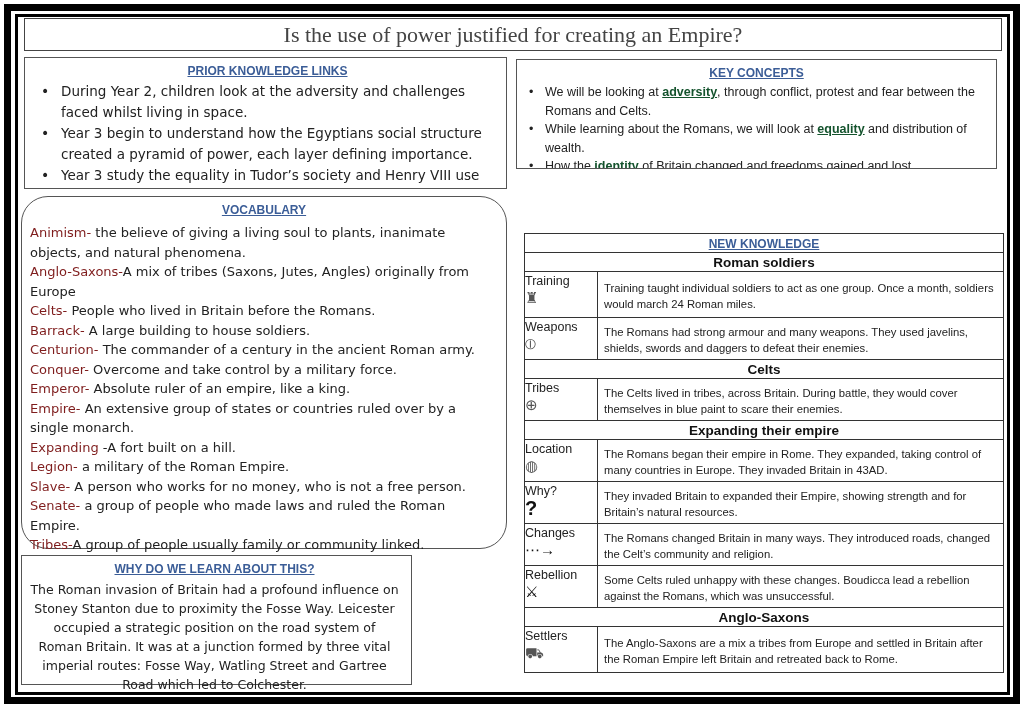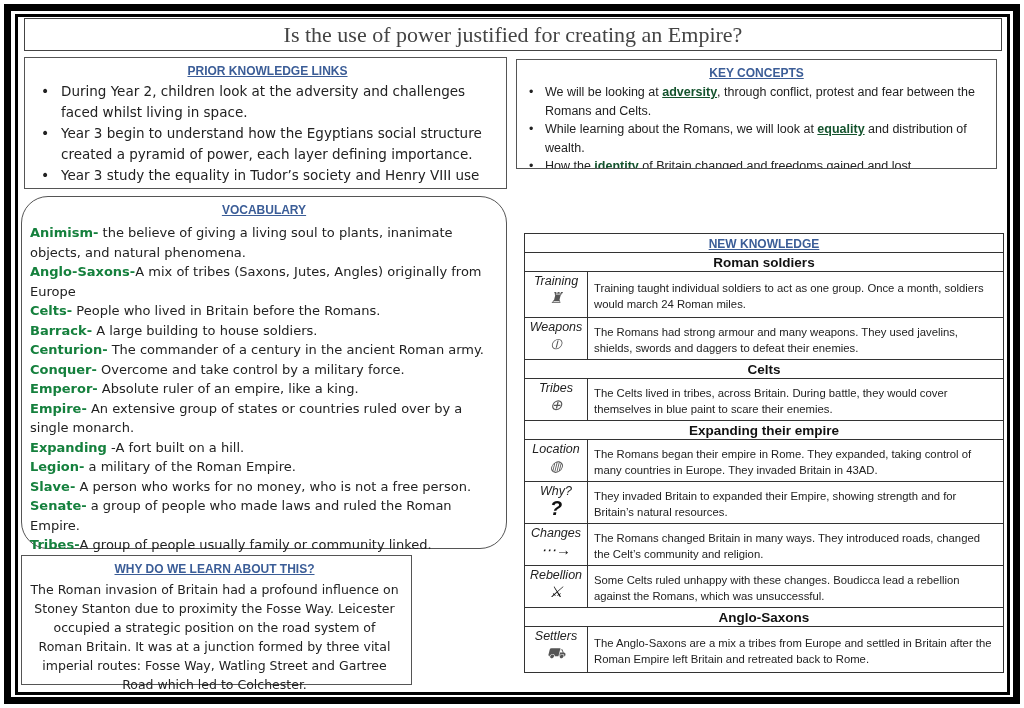--- a/index.html
+++ b/index.html
@@ -26,32 +26,32 @@
   .key { left: 516px; top: 59px; width: 481px; height: 110px; padding: 6px 10px 0 10px; overflow: hidden; }
   .key ul { list-style: none; margin-top: 3px; }
   .key li { position: relative; padding-left: 18px; font-family: "Liberation Sans", sans-serif; font-size: 12.5px; line-height: 18.5px; color: #222; }
   .key li::before { content: "•"; position: absolute; left: 2px; top: 0; }
   .kw { color: #14532d; font-weight: bold; text-decoration: underline; }
 
   
   .vocab { left: 21px; top: 196px; width: 486px; height: 353px; padding: 6px 8px 0 8px; border-radius: 27px; }
   .vocab .heading { margin-bottom: 6px; }
   .vocab p { font-size: 13px; line-height: 19.5px; color: #222; }
-  .vocab b { font-weight: bold; color: #15803d; }
+  .vocab b { font-weight: normal; color: #7f1d1d; }
 
   
   .why { left: 21px; top: 555px; width: 391px; height: 130px; padding: 6px 12px 0 8px; }
   .why p { margin-top: 4px; font-size: 12.5px; line-height: 19px; text-align: center; color: #222; }
 
   
   .nk { position: absolute; left: 524px; top: 193px; width: 480px; border-collapse: collapse; font-family: "Liberation Sans", sans-serif; margin-top: 40px; }
   .nk td { border: 1.2px solid #333; }
   .nk .hdr td { height: 18px; text-align: center; padding: 0; }
   .nk .sec td { height: 19px; text-align: center; font-weight: bold; font-size: 13.5px; color: #111; padding: 0; }
-  .nk .lbl { width: 63px; text-align: center; vertical-align: top; font-size: 12.5px; color: #222; padding-top: 2px; font-style: italic; }
+  .nk .lbl { width: 73px; vertical-align: top; font-size: 12.5px; color: #222; padding-top: 2px; }
   .nk .lbl .ic { display: block; margin: 1px auto 0; font-size: 15px; line-height: 18px; color: #555; height: 20px; }
   .nk .txt { font-size: 11.3px; line-height: 16px; color: #222; padding: 4px 6px 2px 6px; vertical-align: middle; }
   .nk tr.row td { height: 42px; }
   .nk tr.row.tall td { height: 46px; }
 </style>
 </head>
 <body>
 
 <div class="frame-outer"></div>
 <div class="frame-inner"></div>

